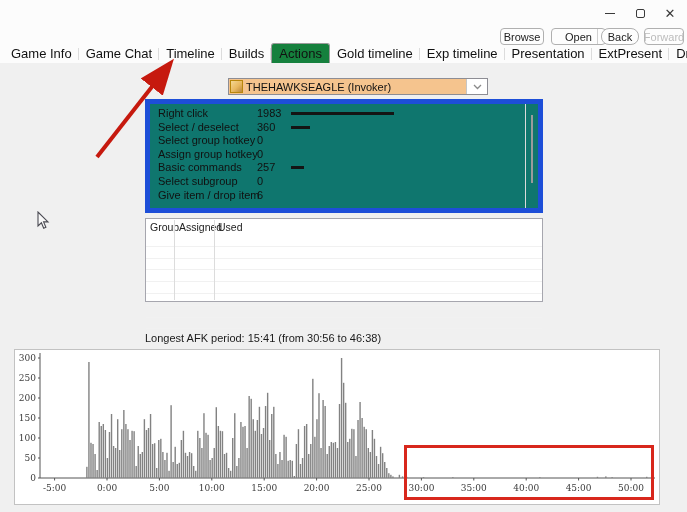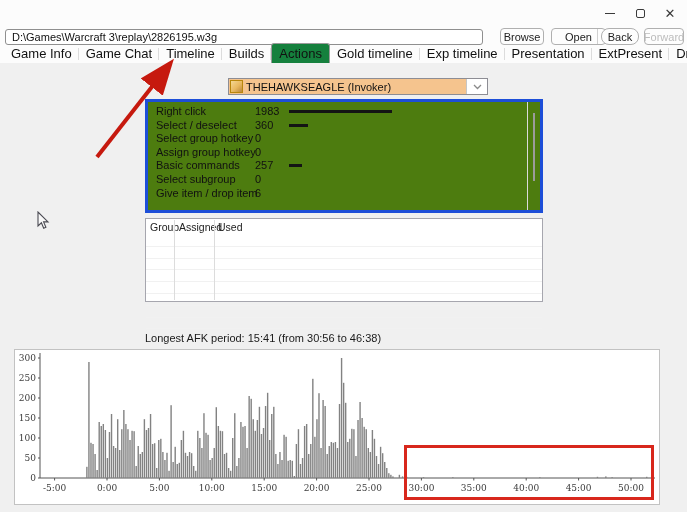--- a/index.html
+++ b/index.html
@@ -49,21 +49,21 @@
     position:absolute; left:228px; top:78px; width:260px; height:17px;
     border:1px solid #8d8d94; background:#f5c48e; display:flex; align-items:center; z-index:1;
   }
   .hero-icon { width:13px; height:13px; margin:0 3px 0 1px; border:1px solid #b8860b;
     background:linear-gradient(135deg,#f4d894 0%,#e8b860 55%,#b9863a 100%); flex:0 0 auto; }
   .dd-label { flex:1; font-size:11px; color:#111; white-space:nowrap; overflow:hidden; }
   .dd-btn { width:21px; align-self:stretch; background:#fff; border-left:1px solid #c6c6c6; display:flex; align-items:center; justify-content:center; }
 
   
   .stats-panel { position:absolute; left:145px; top:99px; width:398px; height:114px;
-    background:#4d7c0f; border:3px solid #1d4ed8; }
+    background:#0f766e; border:5px solid #1d4ed8; }
   .stats-rows { position:absolute; left:0; top:3px; right:14px; }
   .stat-row { position:relative; height:13.6px; }
   .st-label { position:absolute; left:8px; top:0; font-size:11px; color:#111; }
   .st-value { position:absolute; left:107px; top:0; font-size:11px; color:#111; }
   .st-bar { position:absolute; left:141px; top:5px; height:3px; background:#141414; }
   .scroll-sep { position:absolute; right:12px; top:0; bottom:0; width:1px; background:#dadada; }
   .scroll-thumb { position:absolute; right:5px; top:11px; width:2px; height:68px; background:#9b9b9b; }
 
   
   .hotkey-table { position:absolute; left:145px; top:218px; width:398px; height:84px;
@@ -102,21 +102,20 @@
     <div class="win-btn">
         <span class="glyph-max"></span>
       </div>
     <div class="win-btn">
         <span class="glyph-close">✕</span>
       </div>
   </div>
 </div>
 
 <div class="addressbar">
-  <input class="path-input" type="text" value="D:\Games\Warcraft 3\replay\2826195.w3g" style="">
   <button class="abtn btn-browse">Browse</button>
   <button class="abtn btn-open">Open</button>
   <div class="abtn-sep"></div>
   <button class="abtn btn-back">Back</button>
   <button class="abtn btn-forward">Forward</button>
 </div>
 
 <div class="tabbar" id="tabbar">
     <span class="tab">Game Info</span>
     <span class="tab">Game Chat</span>

